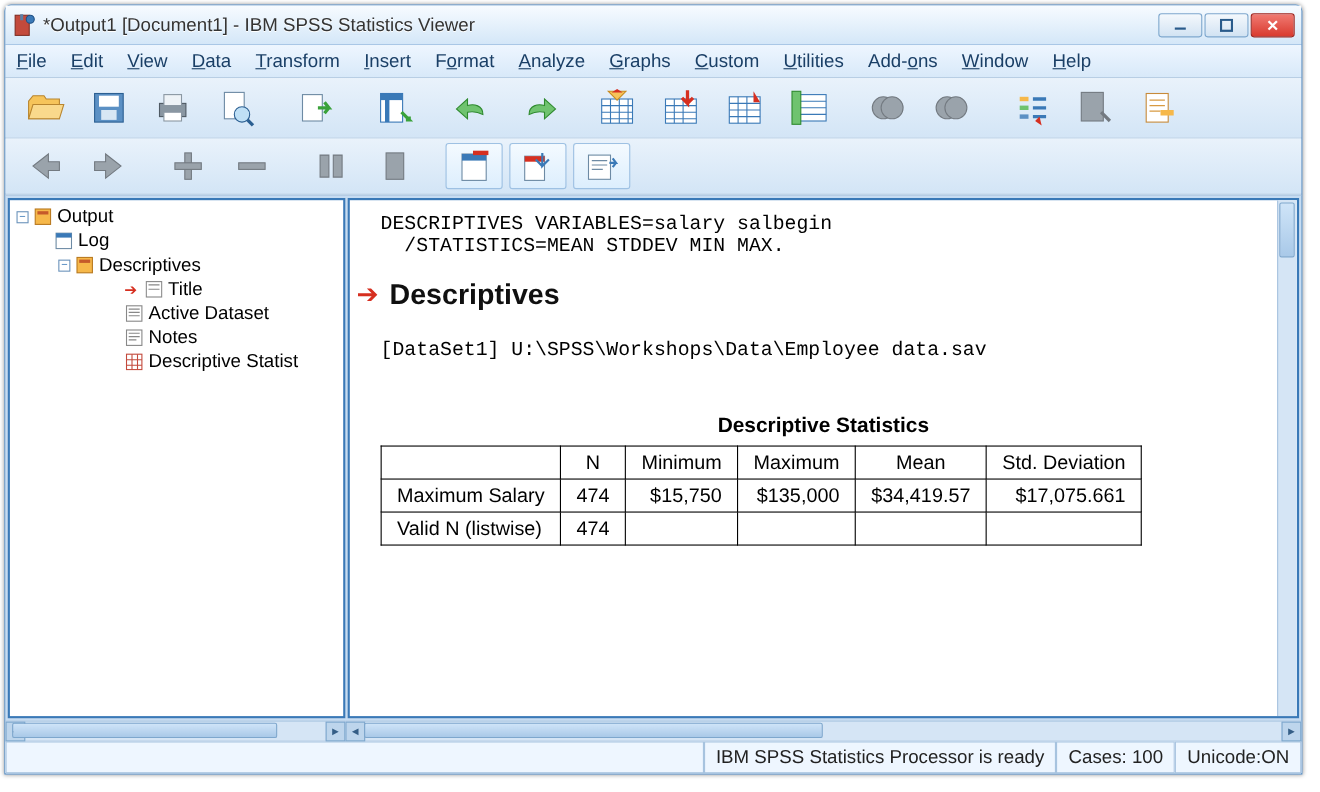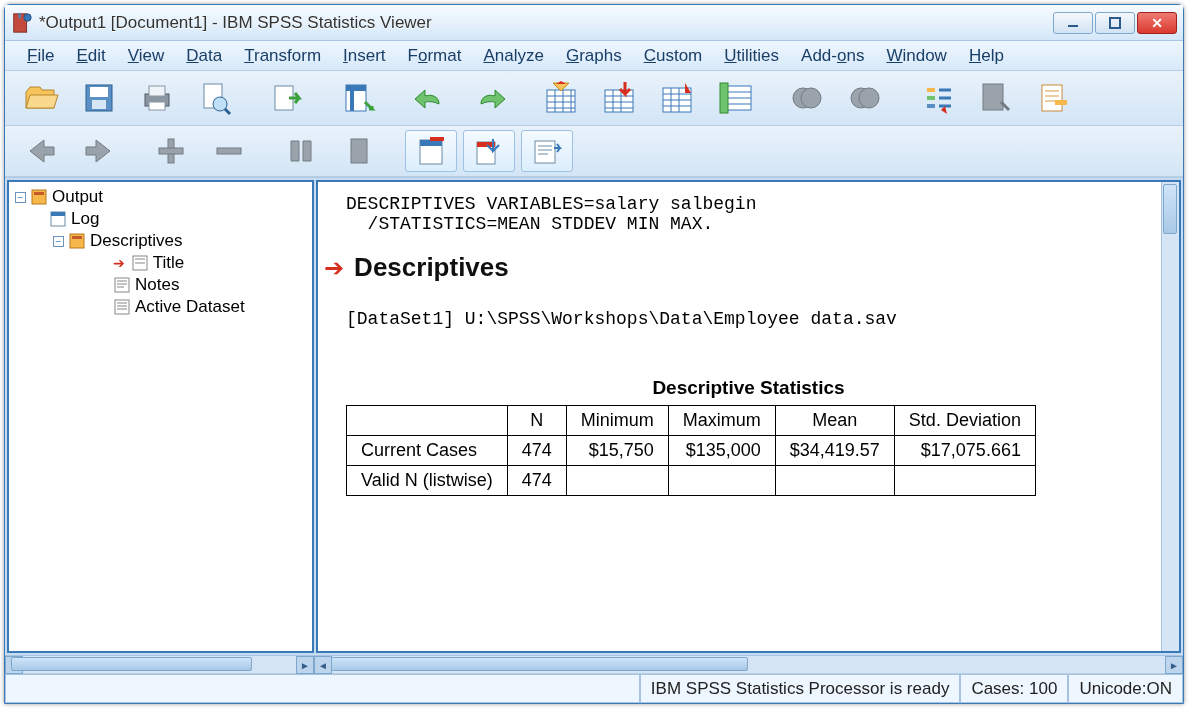--- a/index.html
+++ b/index.html
@@ -38,21 +38,21 @@
     background: linear-gradient(#f4f8fc,#d2e3f3);
     border:1px solid #7ea7cd; border-radius:3px;
     display:flex;align-items:center;justify-content:center;
     font-size: 10px; font-weight:bold; color:#2a5b8b;
   }
   .win-btn.close { background: linear-gradient(#f07a72,#d93a2f); border-color:#9f231c; color:#fff; font-size:14px;}
   .menubar {
     height: 30px;
     background: linear-gradient(#eef6ff,#d8e9f9);
     display:flex; align-items:center; gap: 22px;
-    padding: 0 22px;
+    padding: 0 10px;
     font-size: 17px;
     border-bottom:1px solid #b8cee4;
   }
   .menubar .mi { color:#1a3f66; cursor:default; }
   .menubar .mi u { text-decoration: underline; }
   .toolbar1, .toolbar2 {
     background: linear-gradient(#e9f2fb,#d3e5f6);
     border-bottom:1px solid #b8cee4;
     display:flex; align-items:center; gap:6px;
     padding: 4px 10px;
@@ -411,33 +411,42 @@
               <rect x="1" y="1" width="14" height="14" fill="#fff" stroke="#888"></rect>
               <path d="M3 4h10M3 8h10" stroke="#888"></path>
             </svg>
           </span>
         <span class="lbl">Title</span>
       </div>
       <div class="tree-row indent3">
         <span class="ic">
             <svg width="16" height="16">
               <rect x="1" y="1" width="14" height="14" fill="#fff" stroke="#888"></rect>
+              <path d="M3 4h10M3 7h10M3 10h10" stroke="#888"></path>
+            </svg>
+          </span>
+        <span class="lbl">Active Dataset</span>
+      </div>
+      <div class="tree-row indent3">
+        <span class="ic">
+            <svg width="16" height="16">
+              <rect x="1" y="1" width="14" height="14" fill="#fff" stroke="#888"></rect>
               <path d="M3 4h10M3 7h10M3 10h7" stroke="#888"></path>
             </svg>
           </span>
         <span class="lbl">Notes</span>
       </div>
       <div class="tree-row indent3">
         <span class="ic">
             <svg width="16" height="16">
-              <rect x="1" y="1" width="14" height="14" fill="#fff" stroke="#888"></rect>
-              <path d="M3 4h10M3 7h10M3 10h10" stroke="#888"></path>
-            </svg>
-          </span>
-        <span class="lbl">Active Dataset</span>
+              <rect x="1" y="1" width="14" height="14" fill="#fff" stroke="#c34a3c"></rect>
+              <path d="M1 6h14M1 11h14M6 1v14M11 1v14" stroke="#c34a3c"></path>
+            </svg>
+          </span>
+        <span class="lbl">Descriptive Statist</span>
       </div>
     </div>
 
     <div class="main">
       <div class="vscroll">
           <div class="thumb2"></div>
         </div>
       <div style="">
         <div class="syntax">DESCRIPTIVES VARIABLES=salary salbegin
   /STATISTICS=MEAN STDDEV MIN MAX.</div>
@@ -451,21 +460,21 @@
           <tbody>
               <tr>
             <th></th>
             <th>N</th>
             <th>Minimum</th>
             <th>Maximum</th>
             <th>Mean</th>
             <th>Std. Deviation</th>
           </tr>
           <tr>
-            <td class="row-h">Current Cases</td>
+            <td class="row-h">Maximum Salary</td>
             <td class="num">474</td>
             <td class="num">$15,750</td>
             <td class="num">$135,000</td>
             <td class="num">$34,419.57</td>
             <td class="num">$17,075.661</td>
           </tr>
           <tr>
             <td class="row-h">Valid N (listwise)</td>
             <td class="num">474</td>
             <td class="num"></td>

